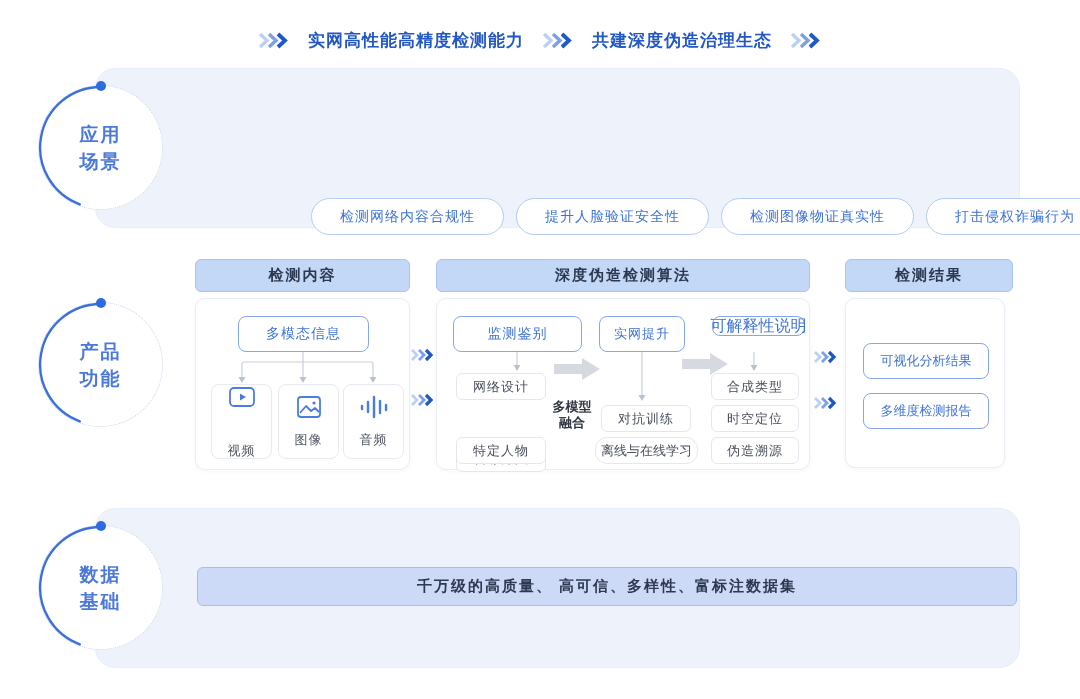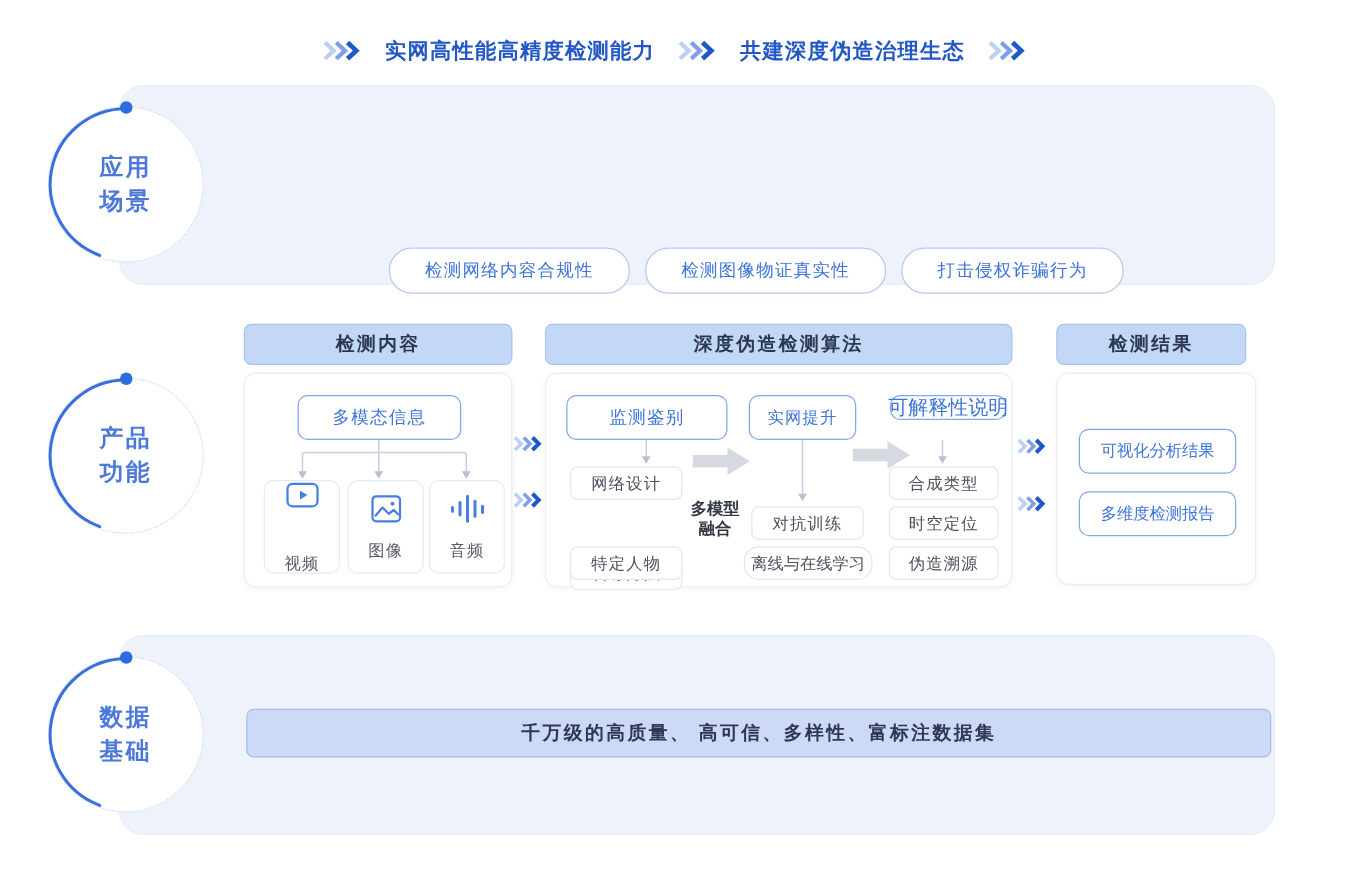--- a/index.html
+++ b/index.html
@@ -87,20 +87,21 @@
     <svg class="chev-svg" width="32" height="17" viewBox="0 0 32 17">
       <polyline points="2,2 9,8.5 2,15" fill="none" stroke="#bcd0f2" stroke-width="3.4"></polyline>
       <polyline points="11,2 18,8.5 11,15" fill="none" stroke="#7d9ee8" stroke-width="3.4"></polyline>
       <polyline points="20,2 27,8.5 20,15" fill="none" stroke="#1d57c8" stroke-width="3.8"></polyline>
     </svg>
   </div>
 
   <div class="panel" style="top:68px;">
     <div class="pills">
       <div class="pill">检测网络内容合规性</div>
+      <div class="pill">提升人脸验证安全性</div>
       <div class="pill">检测图像物证真实性</div>
       <div class="pill">打击侵权诈骗行为</div>
     </div>
   </div>
   <div class="circle" style="top:85px;">
     <div class="circle-bg"></div>
     <svg class="circle-arc" width="125" height="125" viewBox="0 0 125 125">
       <path d="M62.5 2 A60.5 60.5 0 0 0 41.8 119.3" fill="none" stroke="#3a70dc" stroke-width="2.4" stroke-linecap="round"></path>
     </svg>
     <div class="circle-dot"></div>
@@ -117,21 +118,21 @@
     </svg>
     <div class="circle-dot"></div>
     <div class="circle-label">
       <span>产品</span>
       <span>功能</span>
     </div>
   </div>
 
   <div class="col-header" style="left:195px; width:215px;">检测内容</div>
   <div class="col-header" style="left:436px; width:374px;">深度伪造检测算法</div>
-  <div class="col-header" style="left:845px; width:152px;">检测结果</div>
+  <div class="col-header" style="left:845px; width:168px;">检测结果</div>
 
   <div class="card" style="left:195px; width:215px; height:172px;">
     <div class="node-box" style="left:42px; top:17px; width:131px; height:36px;">多模态信息</div>
     <svg class="svg-abs" style="left:0; top:53px;" width="215" height="32" viewBox="0 0 215 32">
       <path d="M107 0 V10 M46 28 V12 Q46 10 48 10 H175 Q177 10 177 12 V28 M107 10 V28" fill="none" stroke="#c8cedb" stroke-width="1.2"></path>
       <polygon points="42.5,25 49.5,25 46,31" fill="#b9c1d0"></polygon>
       <polygon points="103.5,25 110.5,25 107,31" fill="#b9c1d0"></polygon>
       <polygon points="173.5,25 180.5,25 177,31" fill="#b9c1d0"></polygon>
     </svg>
     <div class="media-box" style="left:15px;gap:28px;">

